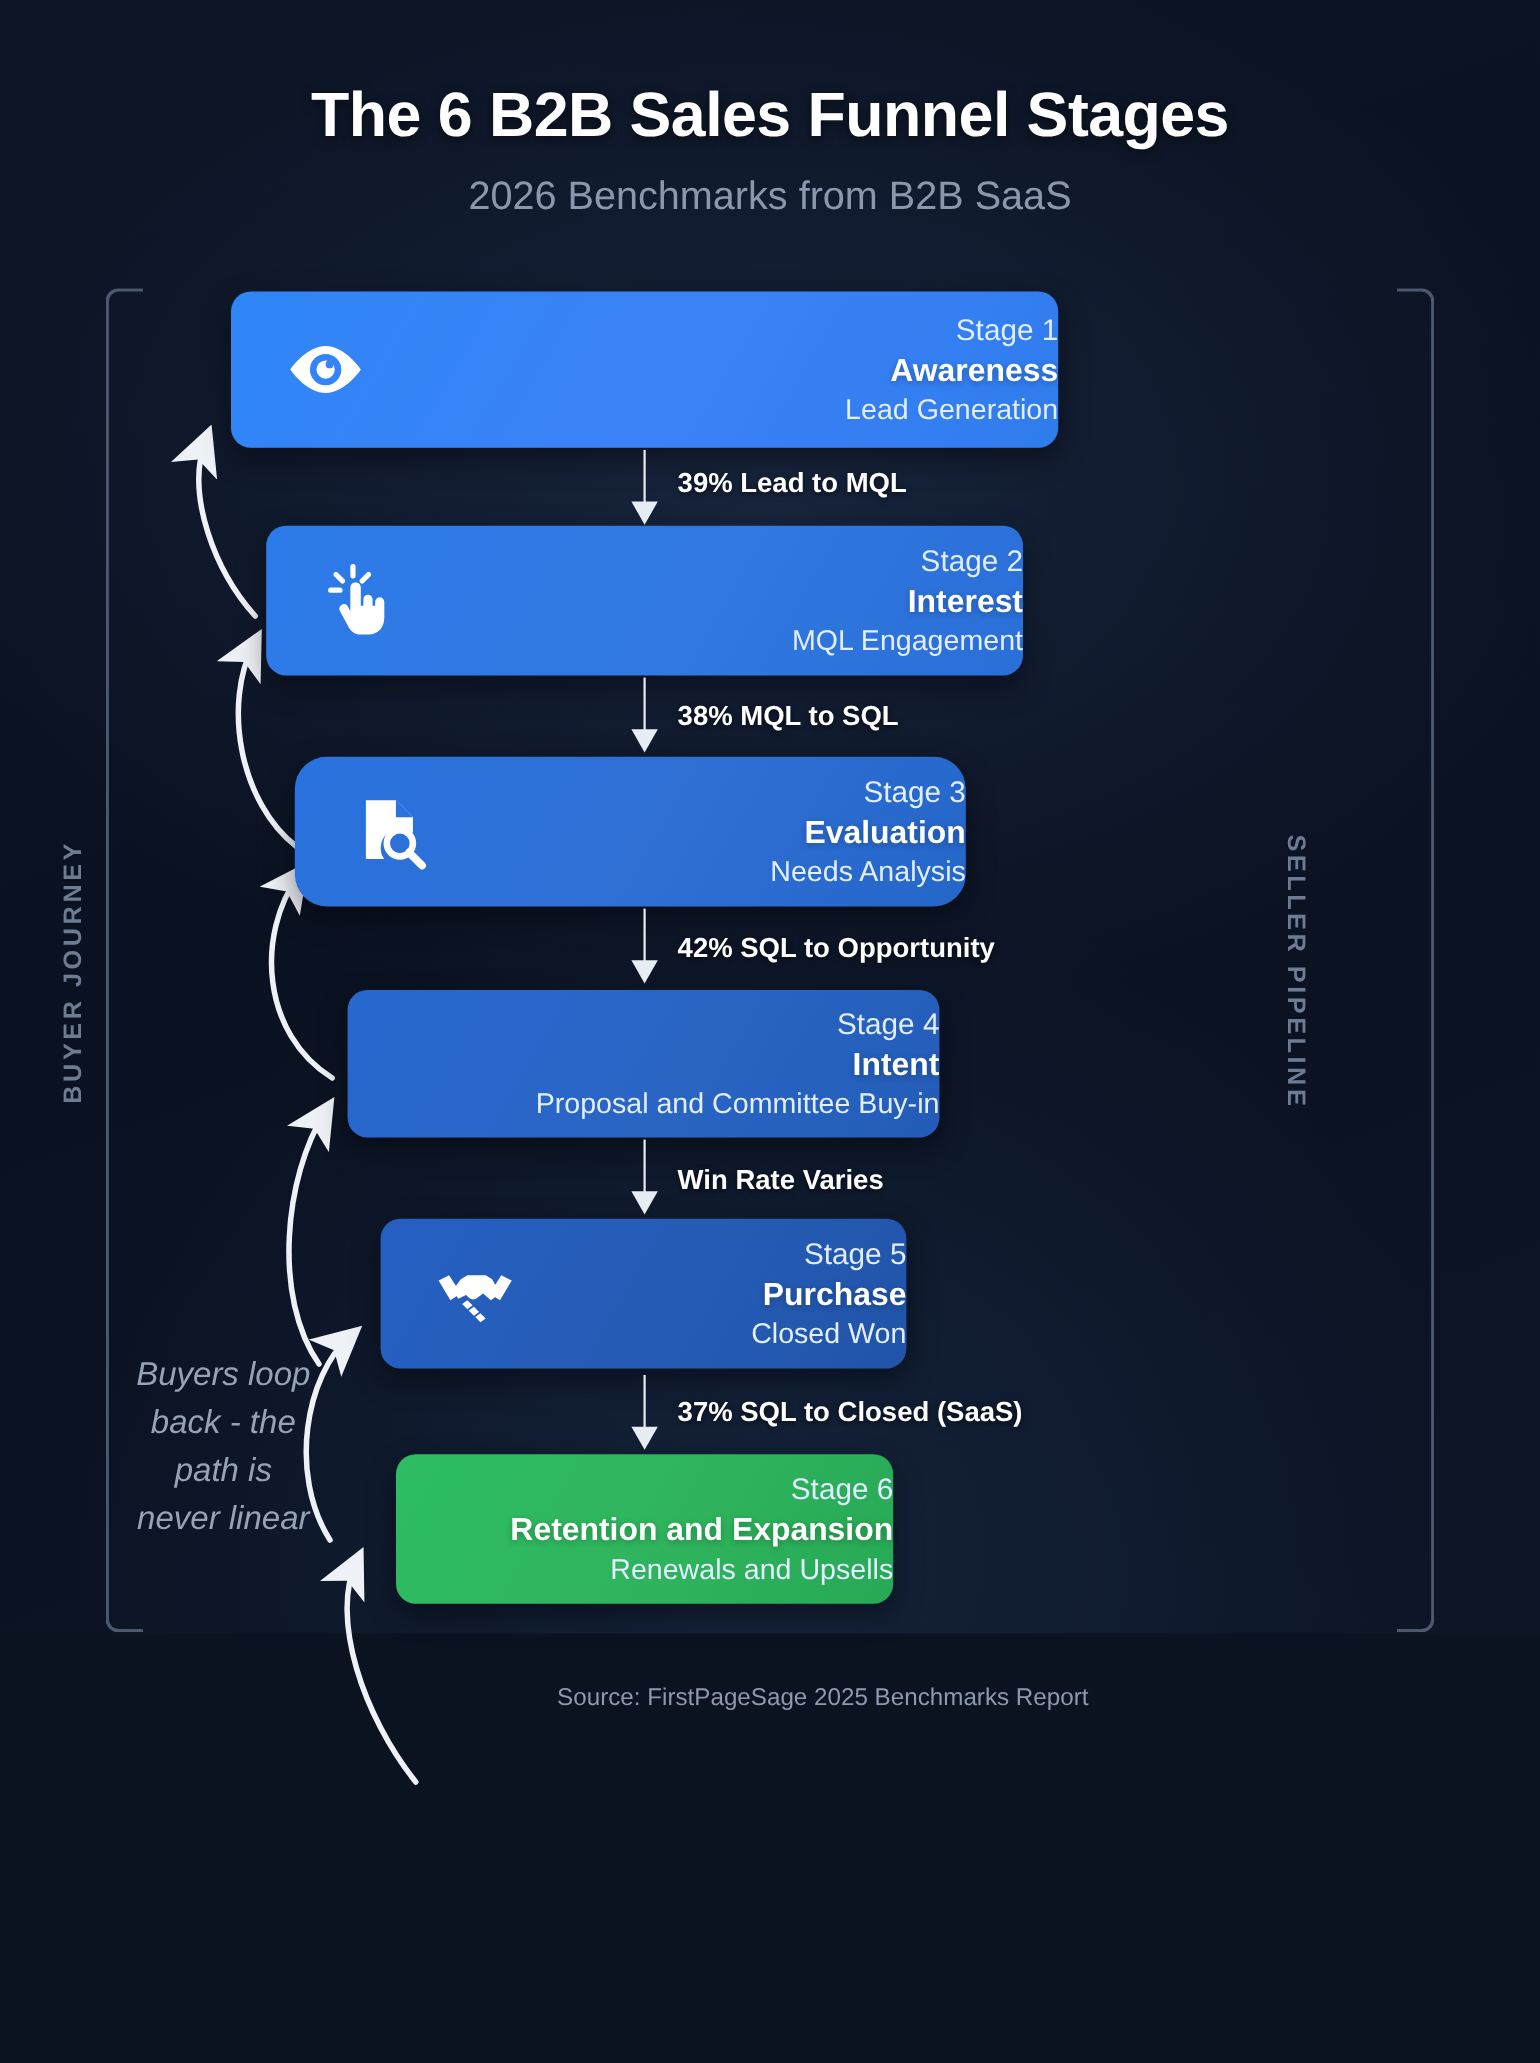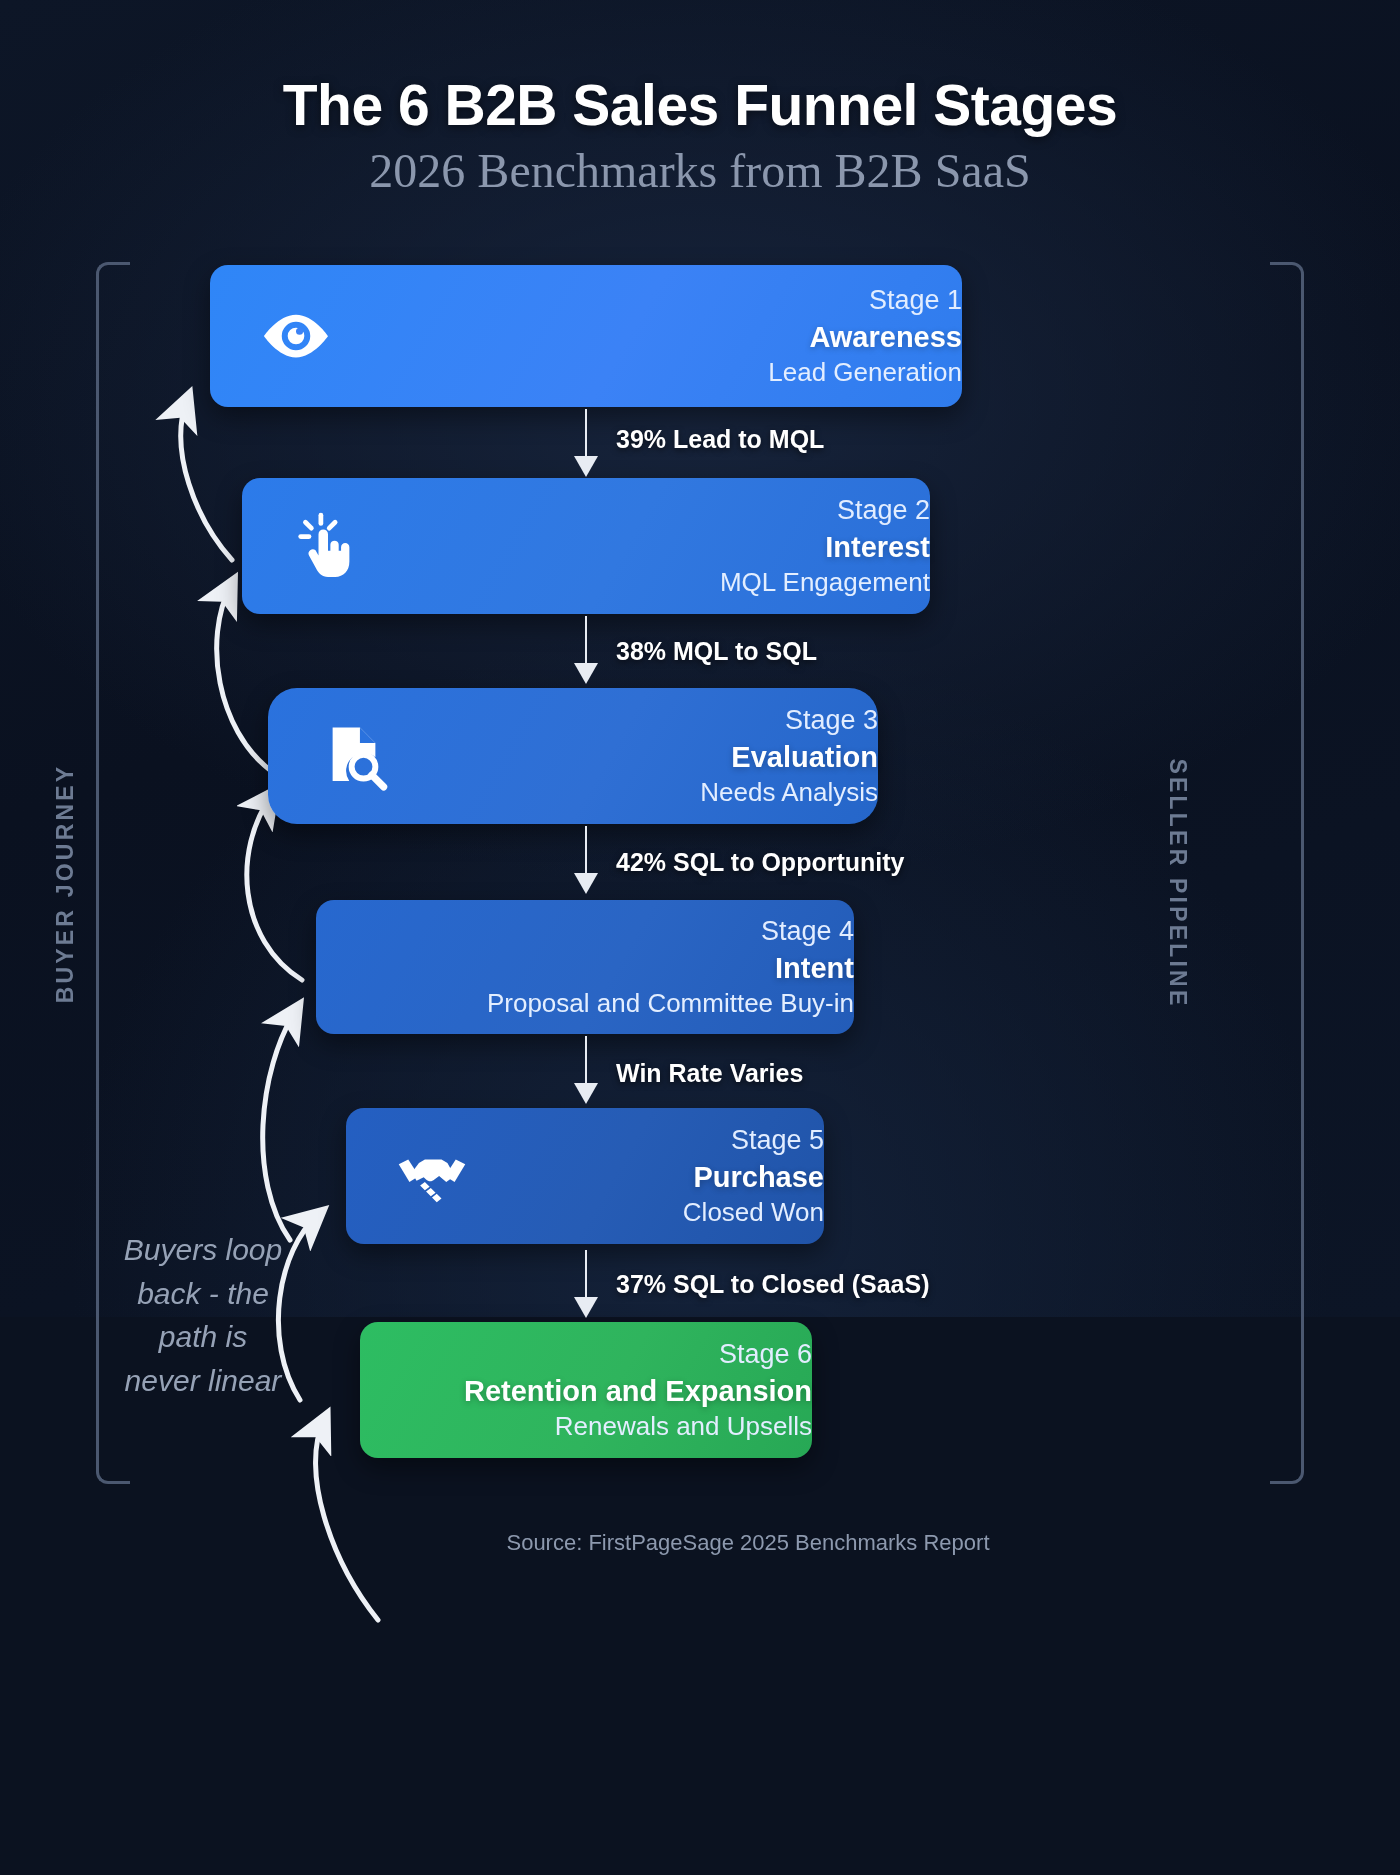--- a/index.html
+++ b/index.html
@@ -4,37 +4,37 @@
 <style>
   * { margin:0; padding:0; box-sizing:border-box; }
   html, body {
     width:1400px; height:1875px;
     background:#0b1220;
     font-family:"Liberation Sans", sans-serif;
     overflow:hidden;
   }
   #canvas {
     position:relative;
-    width:1400px; height:1317px;
+    width:1400px; height:1485px;
     background:
       radial-gradient(ellipse 1100px 700px at 50% 30%, #17243c 0%, rgba(14,22,38,0) 70%),
       radial-gradient(ellipse 900px 900px at 50% 95%, #14223a 0%, rgba(11,18,32,0) 70%),
       linear-gradient(160deg, #0d1627 0%, #0a1120 45%, #0c1526 100%);
   }
 
   
   #header { position:absolute; top:74px; left:0; width:1400px; text-align:center; }
   #title {
     font-size:57px; font-weight:bold; color:#ffffff;
     letter-spacing:-0.5px; line-height:1.1;
     text-shadow:0 2px 10px rgba(0,0,0,0.55);
   }
   #subtitle {
-    margin-top:6px;
-    font-size:48px; color:#8b97ad; font-weight:normal;font-family:Liberation Serif, serif;
+    margin-top:20px;
+    font-size:36px; color:#8b97ad; font-weight:normal;
   }
 
   
   .bracket {
     position:absolute;
     width:34px;
     border:3px solid #4b5870;
     top:262px; height:1222px;
   }
   .bracket.left  { left:96px;  border-right:none; border-radius:12px 0 0 12px; }

